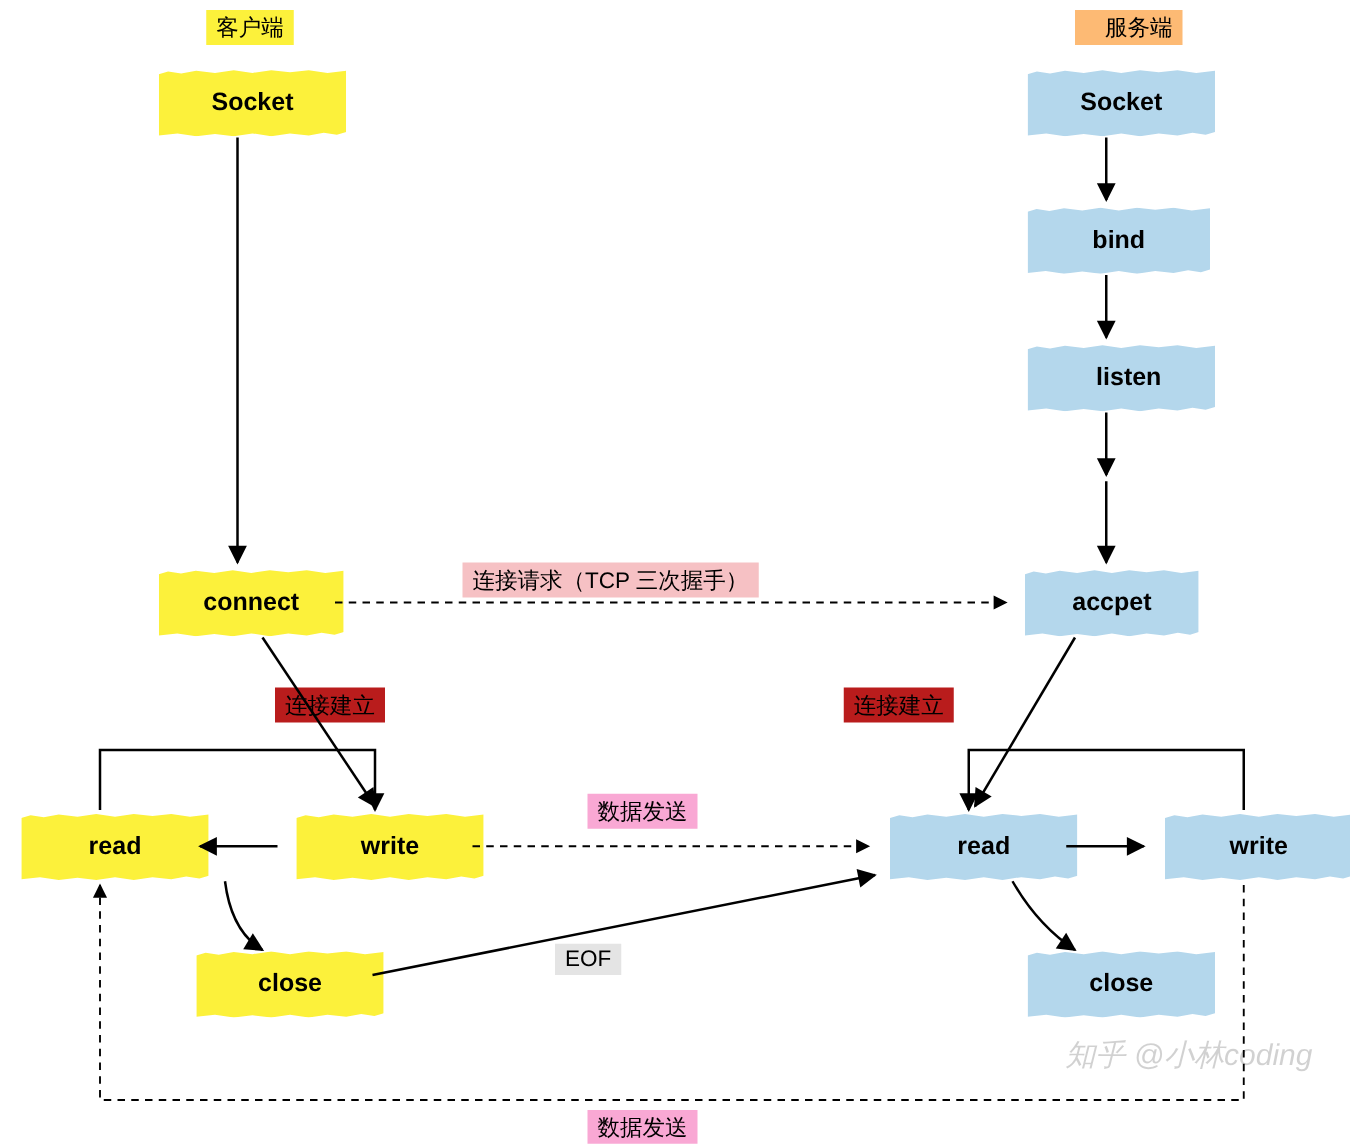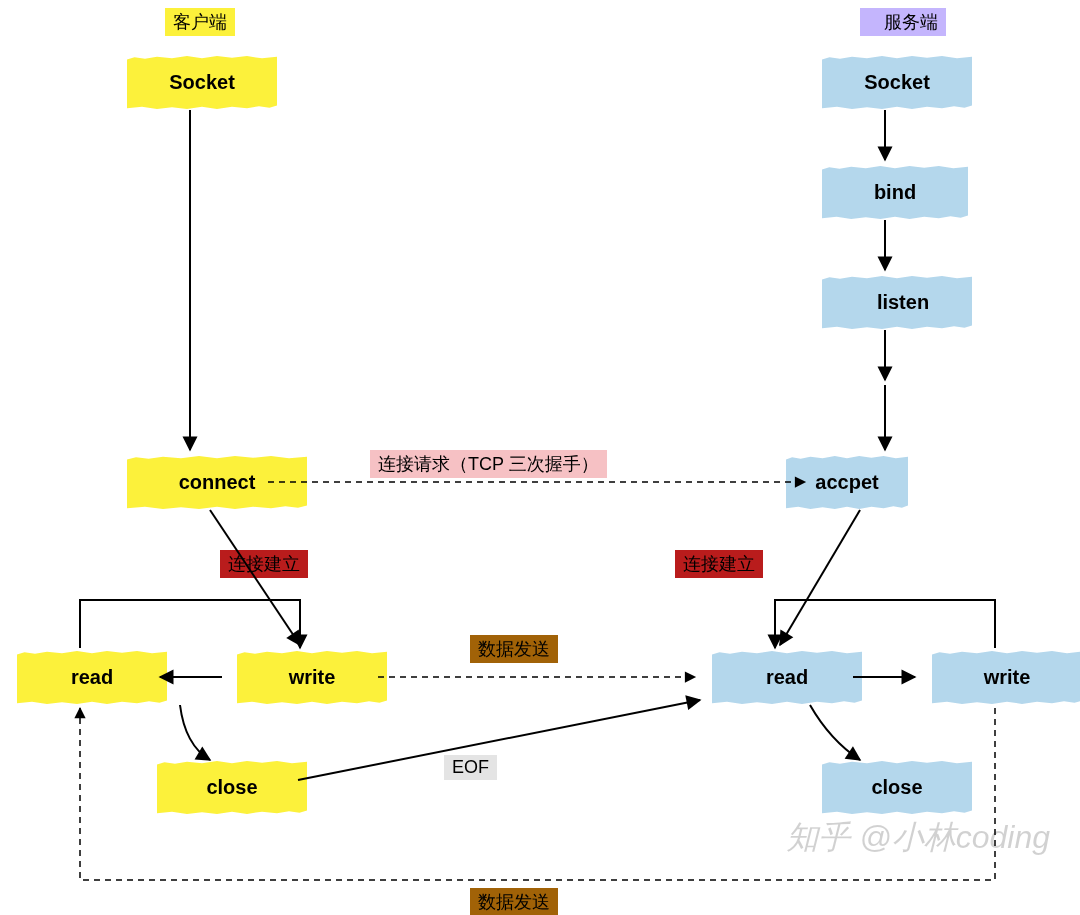--- a/index.html
+++ b/index.html
@@ -23,60 +23,60 @@
   }
   .yellow { background: #fcf13b; }
   .blue   { background: #b4d7ec; }
   .label {
     position: absolute;
     font-size: 18px;
     padding: 2px 8px;
     white-space: nowrap;
   }
   .lbl-yellow { background: #fcf13b; }
-  .lbl-blue   { background: #c4b5fd; padding-left: 24px; }
+  .lbl-blue   { background: #fdba74; padding-left: 24px; }
   .lbl-pink   { background: #f6c1c4; }
   .lbl-green  { background: #b91c1c; }
-  .lbl-orange { background: #a16207; }
+  .lbl-orange { background: #f9a8d4; }
   .lbl-grey   { background: #e4e4e4; }
   .watermark {
     position: absolute;
     right: 30px;
     bottom: 55px;
-    font-size: 32px;
+    font-size: 24px;
     color: rgba(0,0,0,0.18);
     font-family: Arial, sans-serif;
     font-style: italic;
   }
   
   .box {
     clip-path: polygon(
       0% 8%, 5% 4%, 12% 7%, 20% 3%, 30% 6%, 40% 2%, 50% 6%, 60% 2%, 70% 5%, 80% 2%, 90% 6%, 100% 3%,
       100% 92%, 95% 96%, 88% 93%, 80% 97%, 70% 94%, 60% 98%, 50% 94%, 40% 98%, 30% 95%, 20% 98%, 10% 94%, 0% 97%
     );
   }
   svg.arrows { position: absolute; left: 0; top: 0; width: 1080px; height: 915px; pointer-events: none; }
 </style>
 </head>
 <body>
 
 <div class="label lbl-yellow" style="left:165px; top:8px;" data-name="client-title">客户端</div>
 <div class="label lbl-blue" style="left:860px; top:8px;" data-name="server-title">服务端</div>
 
 <div class="box yellow" style="left:115px; top:55px;  width:150px; height:55px;" data-name="client-socket-box">Socket</div>
-<div class="box yellow" style="left:115px; top:455px; width:180px; height:55px;" data-name="client-connect-box">connect</div>
+<div class="box yellow" style="left:115px; top:455px; width:148px; height:55px;" data-name="client-connect-box">connect</div>
 <div class="box yellow" style="left:5px;   top:650px; width:150px; height:55px;" data-name="client-read-box">read</div>
 <div class="box yellow" style="left:225px; top:650px; width:150px; height:55px;" data-name="client-write-box">write</div>
 <div class="box yellow" style="left:145px; top:760px; width:150px; height:55px;" data-name="client-close-box">close</div>
 
 <div class="box blue" style="left:810px; top:55px;  width:150px; height:55px;" data-name="server-socket-box">Socket</div>
 <div class="box blue" style="left:810px; top:165px; width:146px; height:55px;" data-name="server-bind-box">bind</div>
 <div class="box blue" style="left:810px; top:275px; width:150px; height:55px;padding-left:12px;" data-name="server-listen-box">listen</div>
 
-<div class="box blue" style="left:774px; top:455px; width:122px; height:55px;" data-name="server-accept-box">accpet</div>
+<div class="box blue" style="left:808px; top:455px; width:139px; height:55px;" data-name="server-accept-box">accpet</div>
 <div class="box blue" style="left:700px; top:650px; width:150px; height:55px;" data-name="server-read-box">read</div>
 <div class="box blue" style="left:920px; top:650px; width:150px; height:55px;" data-name="server-write-box">write</div>
 <div class="box blue" style="left:810px; top:760px; width:150px; height:55px;" data-name="server-close-box">close</div>
 
 <style></style>
 
 <div class="label lbl-pink" style="left:370px; top:450px;" data-name="tcp-handshake-label">连接请求（TCP 三次握手）</div>
 <div class="label lbl-green" style="left:220px; top:550px;" data-name="conn-established-client">连接建立</div>
 <div class="label lbl-green" style="left:675px; top:550px;" data-name="conn-established-server">连接建立</div>
 <div class="label lbl-orange" style="left:470px; top:635px;" data-name="data-send-top-label">数据发送</div>

